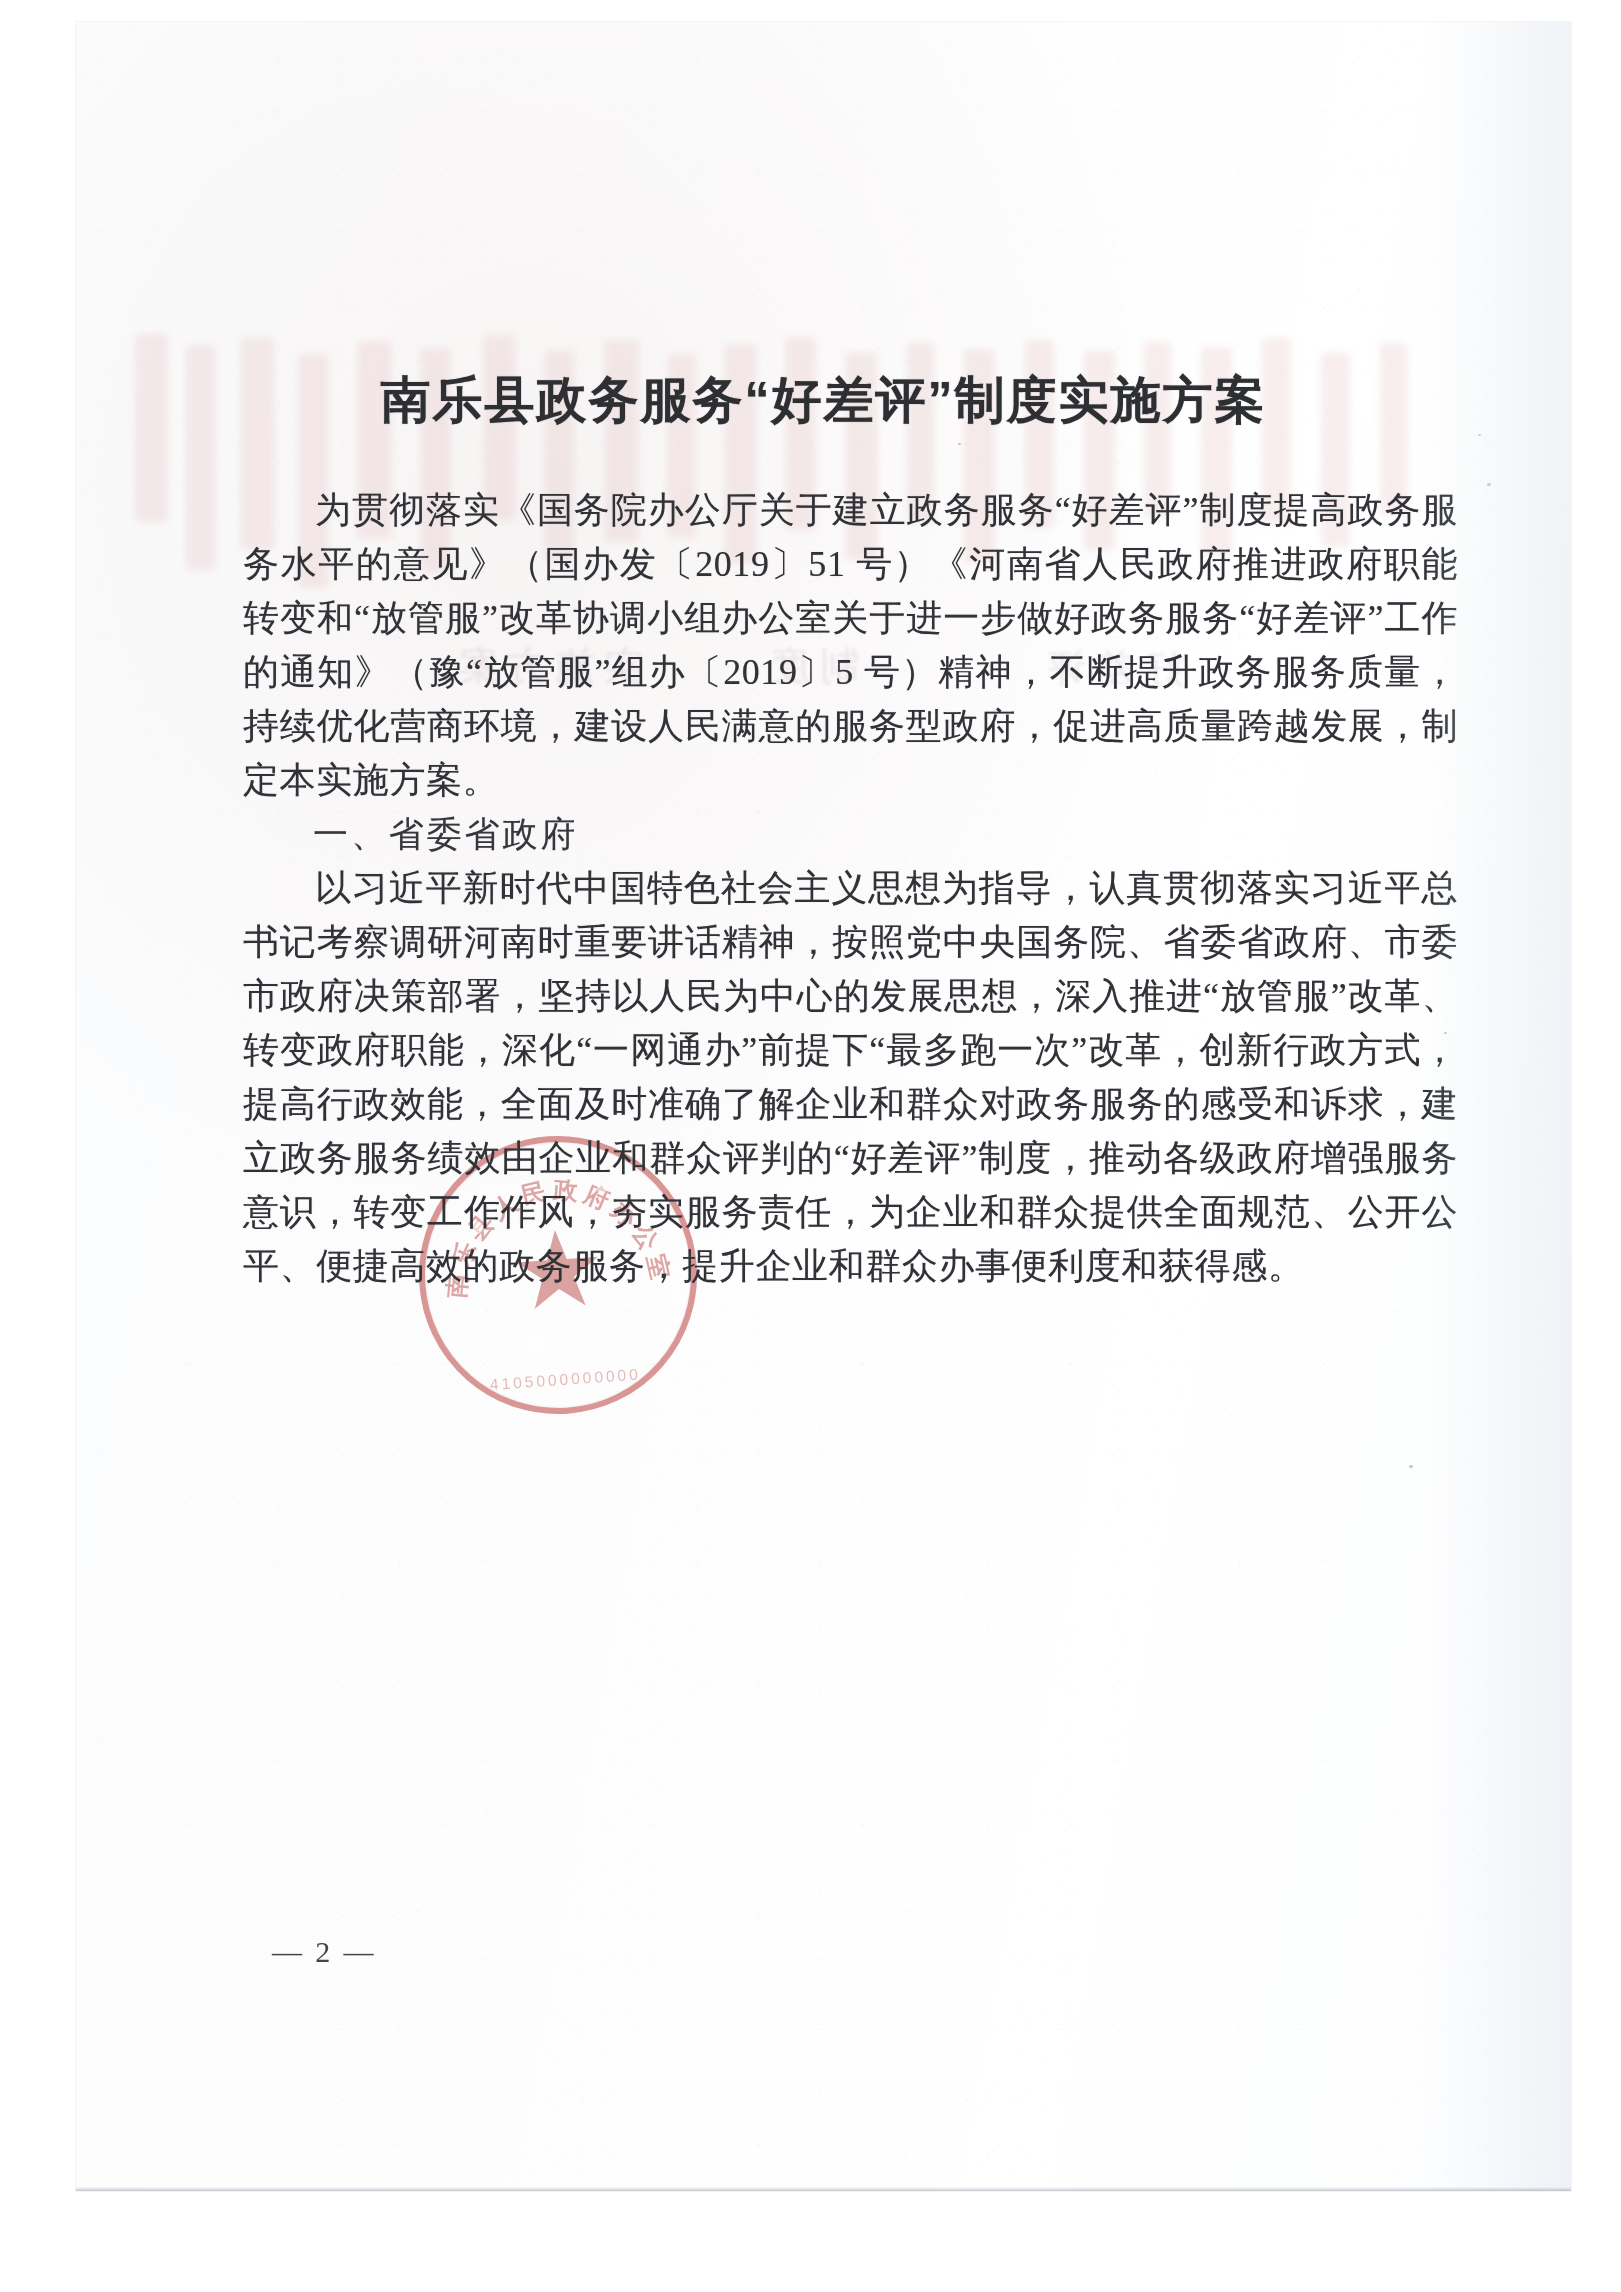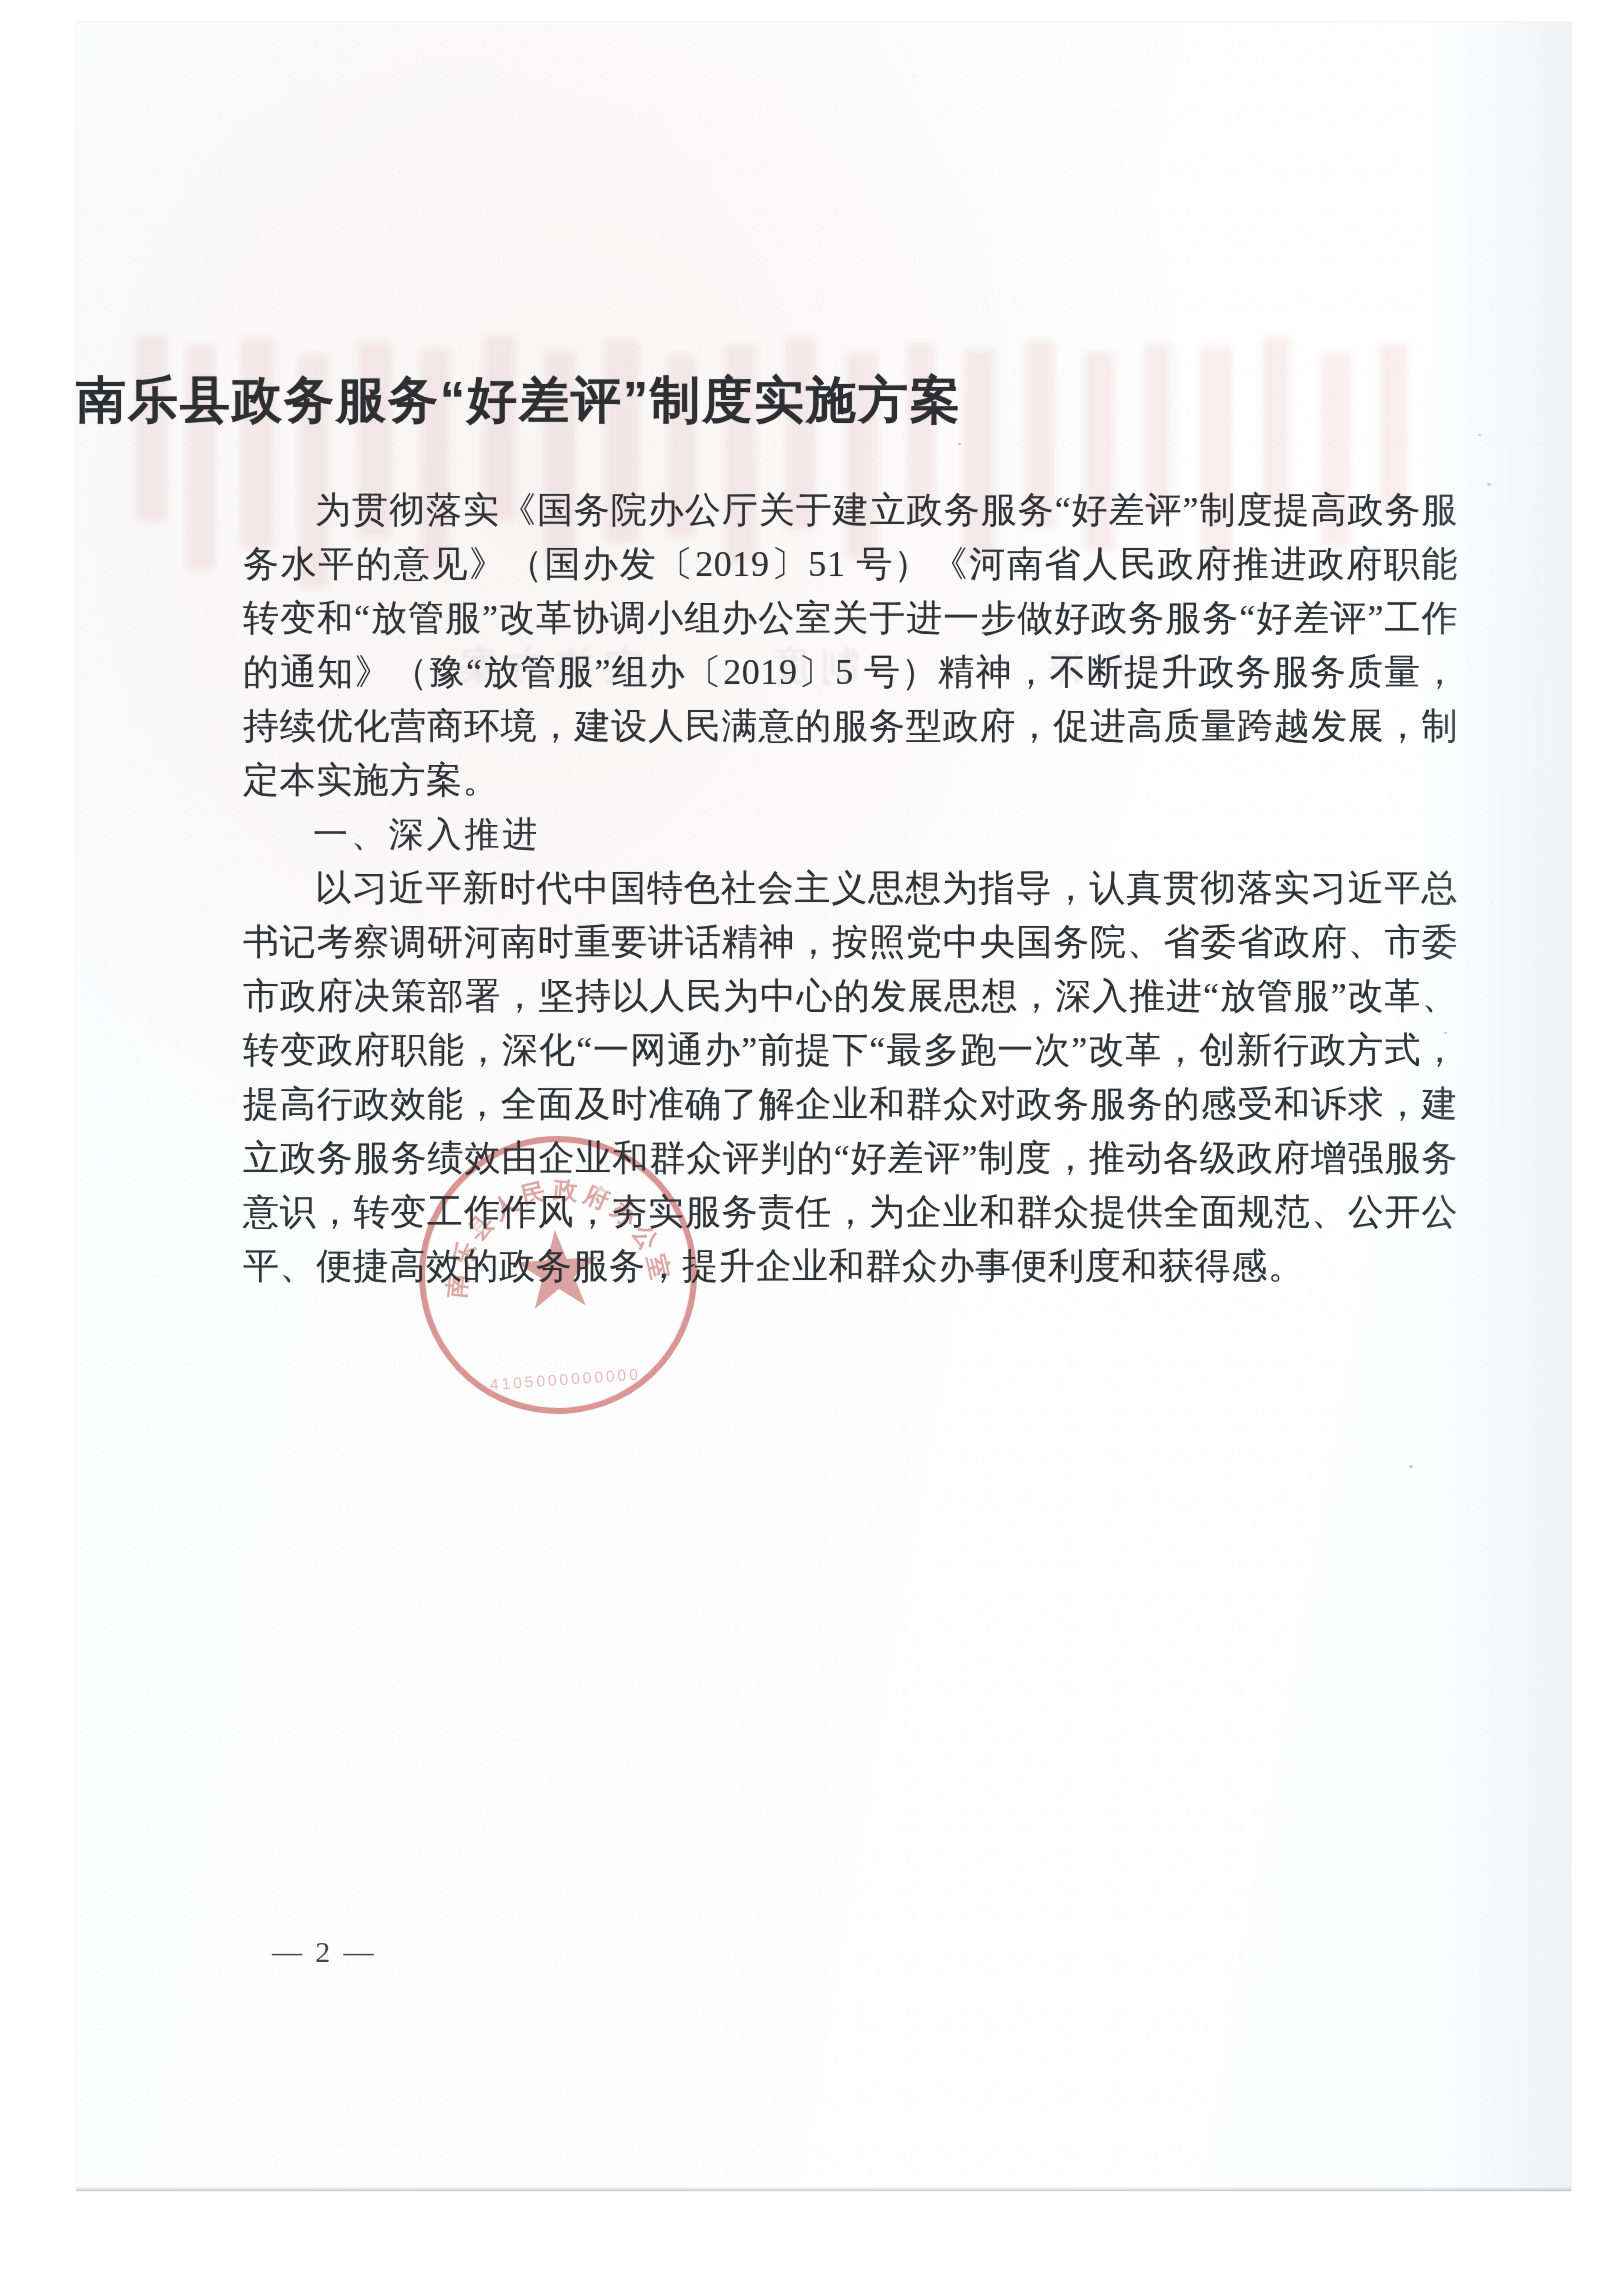--- a/index.html
+++ b/index.html
@@ -94,20 +94,21 @@
   .doc-body {
     position: absolute;
     left: 0; top: 0; right: 0; bottom: 0;
   }
 
   .doc-title {
     position: absolute;
     left: 0;
     right: 0;
     top: 312px;
+    text-align: center;
     font-family: "Liberation Sans", "DejaVu Sans", sans-serif;
     font-weight: 700;
     font-size: 50px;
     letter-spacing: 2px;
     color: #2d2f33;
     text-shadow: 0 0 1.1px rgba(60,62,68,0.55);
   }
 
   .text-col {
     position: absolute;
@@ -283,21 +284,21 @@
     </div>
 
     <div class="doc-body">
 
       <h1 class="doc-title">南乐县政务服务“好差评”制度实施方案</h1>
 
       <div class="text-col">
 
         <p class="para indent">为贯彻落实《国务院办公厅关于建立政务服务“好差评”制度提高政务服务水平的意见》（国办发〔2019〕51 号）《河南省人民政府推进政府职能转变和“放管服”改革协调小组办公室关于进一步做好政务服务“好差评”工作的通知》（豫“放管服”组办〔2019〕5 号）精神，不断提升政务服务质量，持续优化营商环境，建设人民满意的服务型政府，促进高质量跨越发展，制定本实施方案。</p>
 
-        <p class="heading">一、深入推进</p>
+        <p class="heading">一、省委省政府</p>
 
         <p class="para indent">以习近平新时代中国特色社会主义思想为指导，认真贯彻落实习近平总书记考察调研河南时重要讲话精神，按照党中央国务院、省委省政府、市委市政府决策部署，坚持以人民为中心的发展思想，深入推进“放管服”改革、转变政府职能，深化“一网通办”前提下“最多跑一次”改革，创新行政方式，提高行政效能，全面及时准确了解企业和群众对政务服务的感受和诉求，建立政务服务绩效由企业和群众评判的“好差评”制度，推动各级政府增强服务意识，转变工作作风，夯实服务责任，为企业和群众提供全面规范、公开公平、便捷高效的政务服务，提升企业和群众办事便利度和获得感。</p>
 
 
       </div>
 
       <div class="page-number">— 2 —</div>
 
     </div>
 

